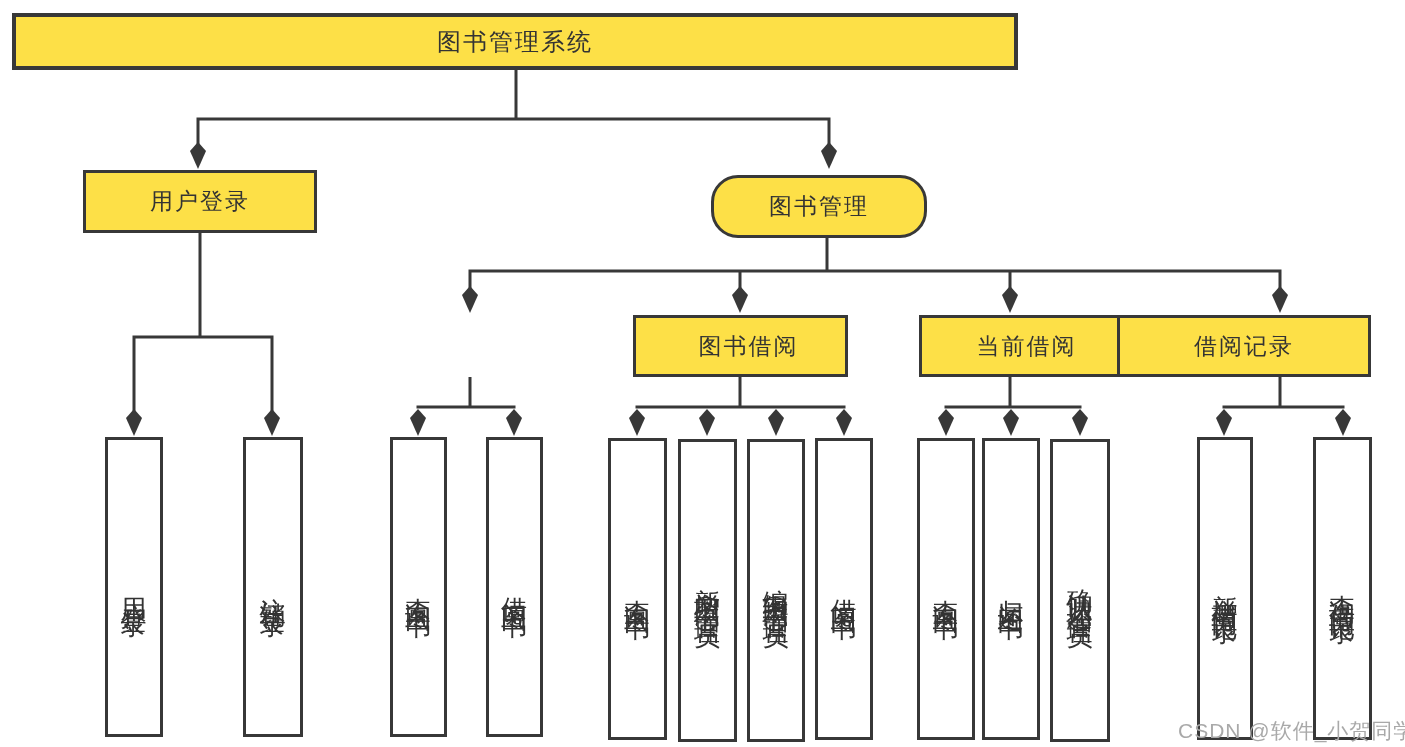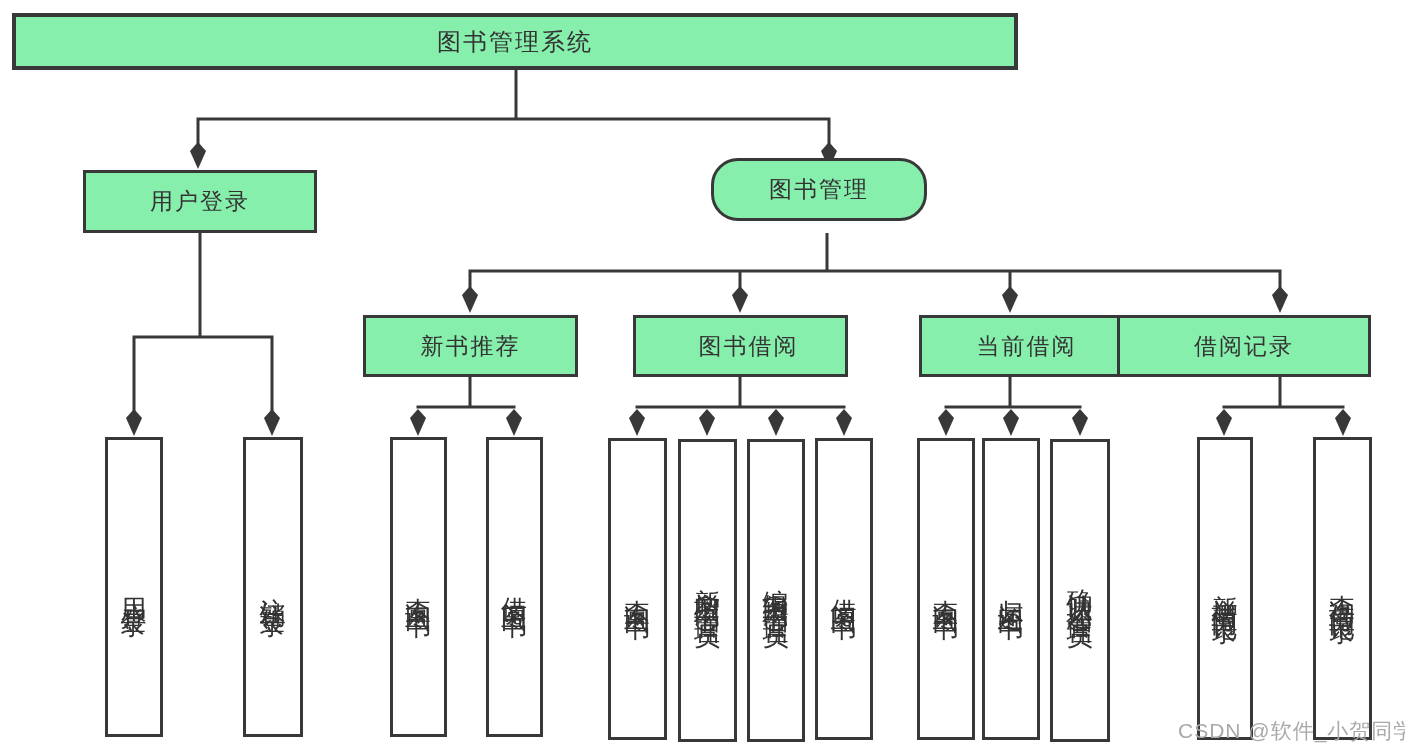--- a/index.html
+++ b/index.html
@@ -13,21 +13,21 @@
   }
   #connectors {
     position: absolute;
     left: 0; top: 0;
     z-index: 0;
   }
   .hbox {
     position: absolute;
     box-sizing: border-box;
     border: 3px solid #383838;
-    background: #86efac;
+    background: #fde047;
     display: flex;
     align-items: center;
     justify-content: center;
     font-size: 23px;
     color: #333333;
     letter-spacing: 2px;
     z-index: 1;
   }
   .root-box { font-size: 24px; border-width: 4px; }
   .vbox {
@@ -106,23 +106,22 @@
       <polygon points="1011,409 1003,418 1011,436 1019,418"></polygon>
       <polygon points="1080,409 1072,418 1080,436 1088,418"></polygon>
       <polygon points="1224,409 1216,418 1224,436 1232,418"></polygon>
       <polygon points="1343,409 1335,418 1343,436 1351,418"></polygon>
     </g>
   </svg>
 
   <div class="hbox root-box" style="left:12px; top:13px; width:1006px; height:57px;">图书管理系统</div>
 
   <div class="hbox" style="left:83px; top:170px; width:234px; height:63px;">用户登录</div>
-  <div class="hbox" style="left:711px; top:158px; width:216px; height:63px;border-radius:27px;">图书管理</div>
+  <div class="hbox" style="left:711px; top:175px; width:216px; height:63px;border-radius:27px;">图书管理</div>
 
-  <div class="hbox" style="left:363px; top:315px; width:215px; height:62px;">新书推荐</div>
   <div class="hbox" style="left:633px; top:315px; width:215px; height:62px;padding-left:16px;">图书借阅</div>
   <div class="hbox" style="left:903px; top:315px; width:215px; height:62px;margin-left:16px;">当前借阅</div>
   <div class="hbox" style="left:1117px; top:315px; width:254px; height:62px;">借阅记录</div>
 
   <div class="vbox" style="left:105px; top:437px; width:58px; height:300px;">用户登录</div>
   <div class="vbox" style="left:243px; top:437px; width:60px; height:300px;">注销登录</div>
 
   <div class="vbox" style="left:390px; top:437px; width:57px; height:300px;">查询图书</div>
   <div class="vbox" style="left:486px; top:437px; width:57px; height:300px;">借阅图书</div>
 

